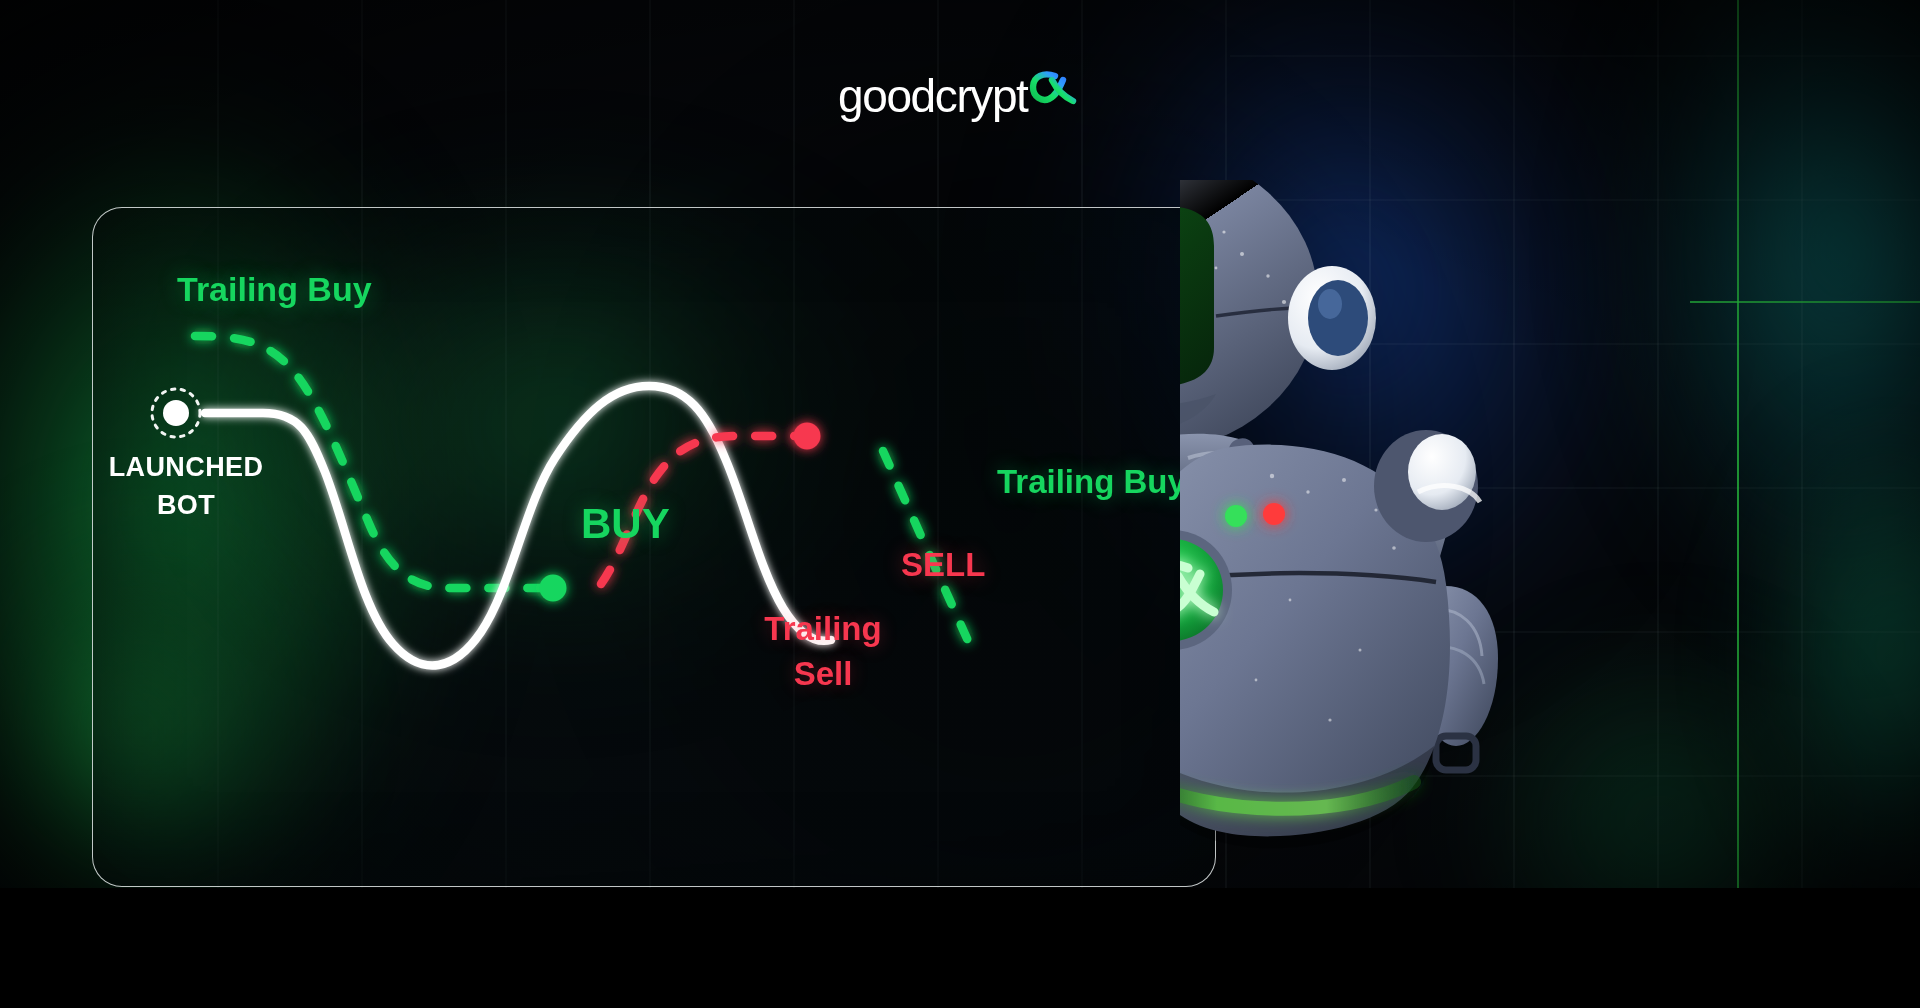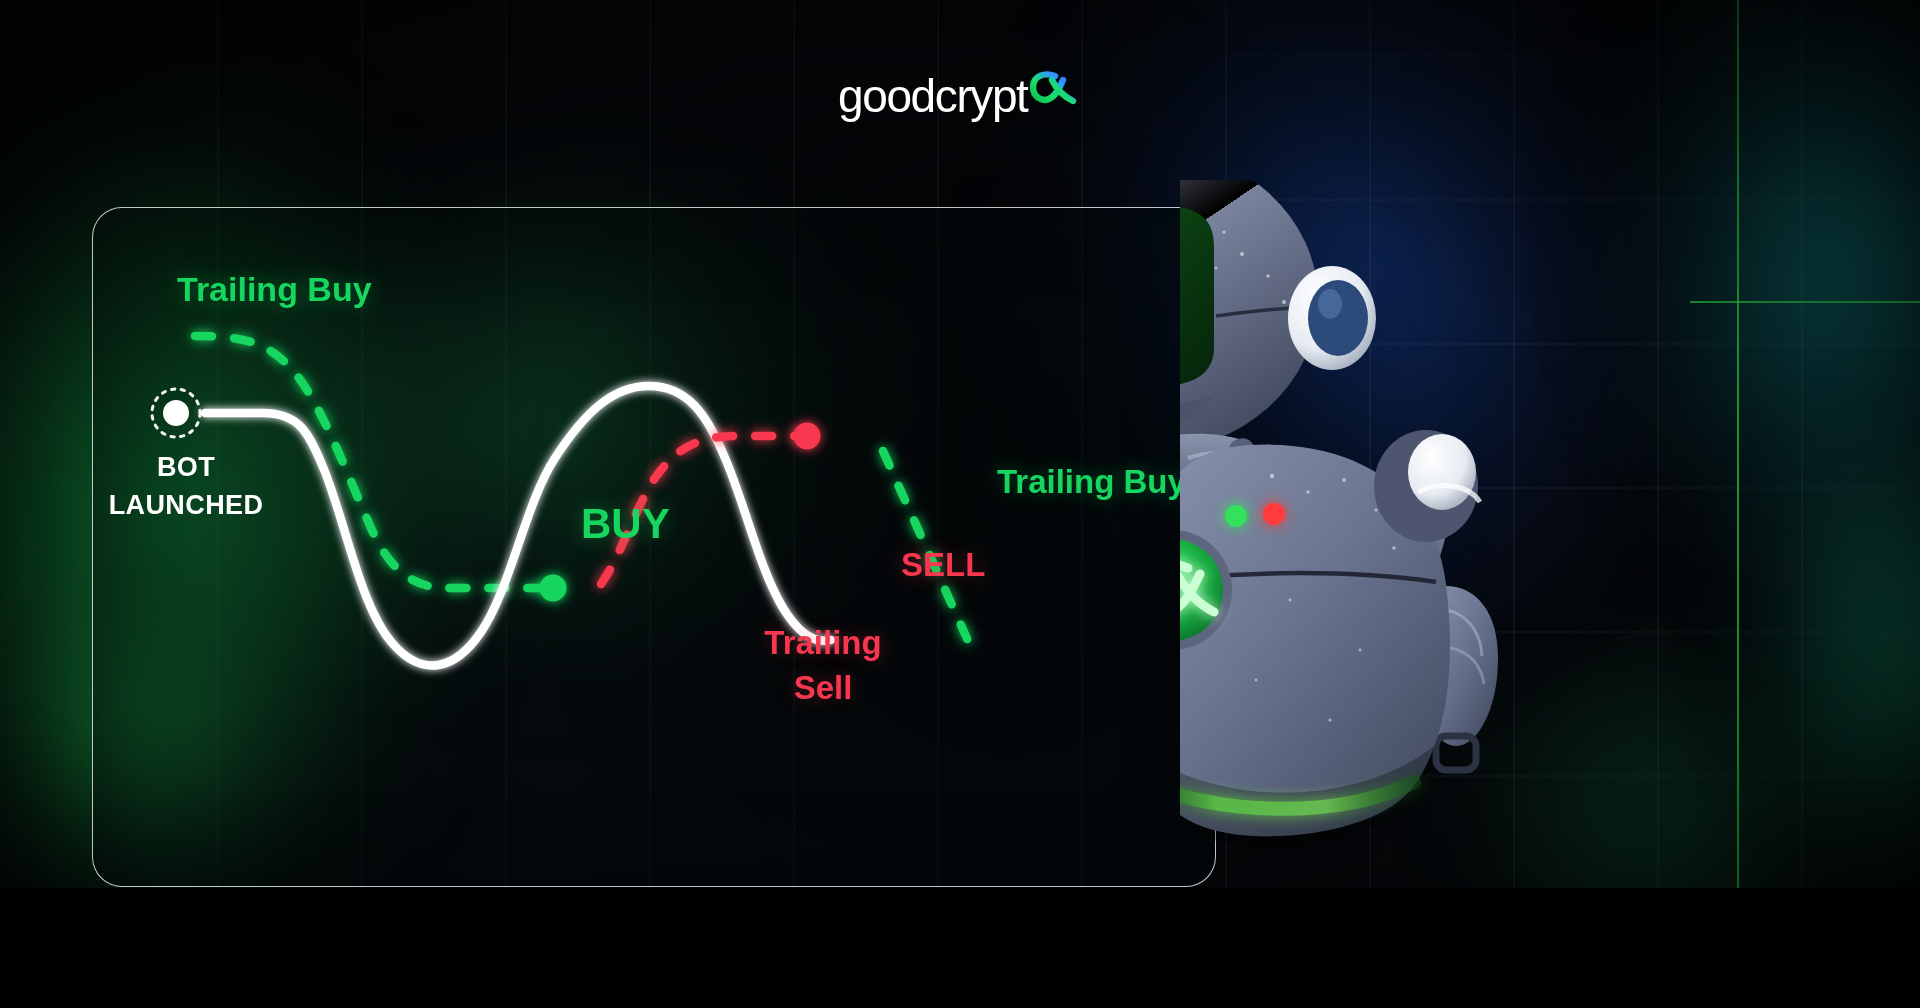--- a/index.html
+++ b/index.html
@@ -192,29 +192,29 @@
       </g>
 
       <circle cx="460" cy="380" r="13.5" fill="#16d65f" filter="url(#glowG)"></circle>
 
       <circle cx="714" cy="228" r="13.5" fill="#f7374f" filter="url(#glowR)"></circle>
     </svg>
 
     <div class="lbl" id="lbl-trailing-buy-1" style="left:84px;top:62px;">Trailing Buy</div>
 
     <div id="lbl-bot" style="left:-52px;top:240px;">
+      <div>LAUNCHED</div>
       <div>BOT</div>
-      <div>LAUNCHED</div>
     </div>
 
     <div class="lbl" id="lbl-buy" style="left:488px;top:292px;">BUY</div>
 
     <div class="lbl" id="lbl-sell" style="left:808px;top:338px;">SELL</div>
 
-    <div id="lbl-trailing-sell" style="left:624px;top:412px;">
+    <div id="lbl-trailing-sell" style="left:624px;top:398px;">
       <div>Trailing</div>
       <div>Sell</div>
     </div>
 
     <div class="lbl" id="lbl-trailing-buy-2" style="left:904px;top:255px;">Trailing Buy</div>
   </div>
 
   <div id="robot">
     <svg width="740" height="700" viewBox="0 0 740 700">
       <defs>

